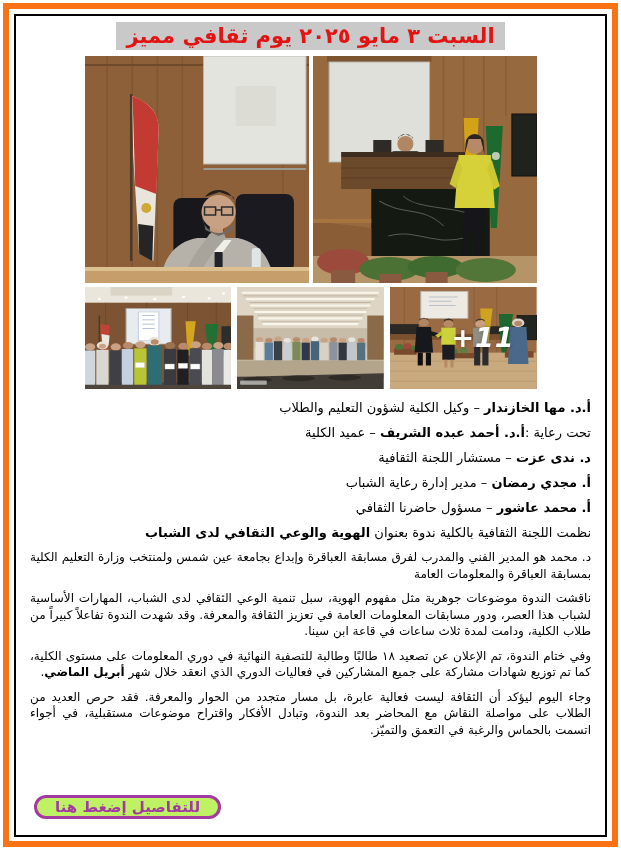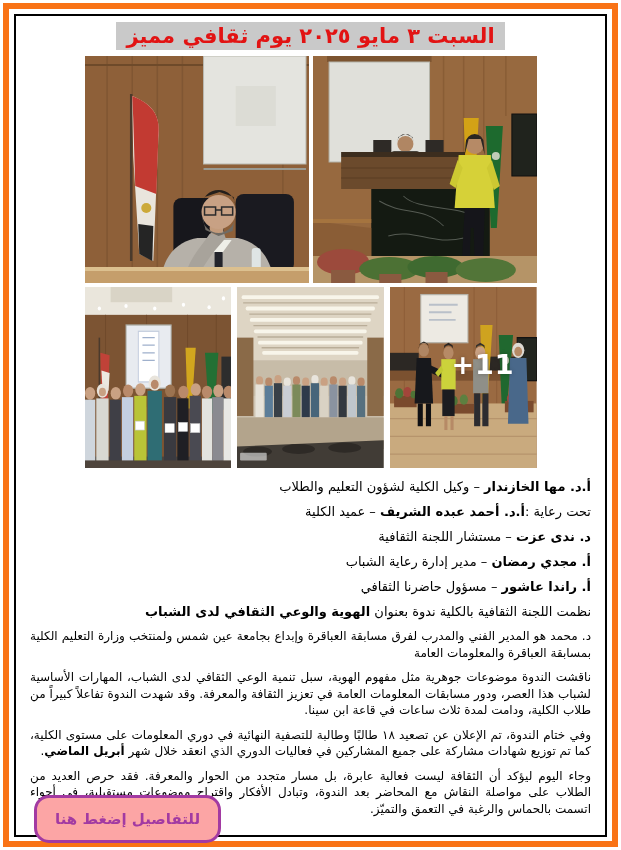--- a/index.html
+++ b/index.html
@@ -7,28 +7,28 @@
   .frame-outer{position:absolute;left:3px;top:3px;right:3px;bottom:3px;border:6px solid #f97316;}
   .frame-inner{position:absolute;left:5px;top:5px;right:5px;bottom:4px;border:2px solid #000;padding:4px 14px;overflow:hidden;}
   .title-row{text-align:center;margin:2px 0 6px;}
   .title-hl{display:inline-block;background:#c9c9c9;color:#e21313;font-weight:bold;font-size:21px;line-height:1.35;padding:0 10px;}
   .collage{width:452px;margin:4px auto 10px;}
   .crow{display:flex;gap:4px;}
   .crow.b{gap:6px;margin-top:4px;}
   .photo{position:relative;overflow:hidden;flex:1;}
   .photo svg{display:block;width:100%;height:100%;}
   .ph-top{height:227px;}
-  .ph-bot{height:181px;}
+  .ph-bot{height:102px;font-style:italic;}
   .more-overlay{position:absolute;left:42%;top:34%;color:#fff;font-size:27px;font-weight:bold;letter-spacing:1px;text-shadow:0 0 4px rgba(0,0,0,.25);}
   .content{direction:rtl;text-align:right;color:#000;}
   .content p{margin:0 0 8px;font-size:13px;line-height:17px;}
   .content p.wrap{font-size:12px;line-height:16.5px;text-align:justify;}
   .content b{font-weight:bold;}
   .btn-row{position:absolute;left:34px;top:795px;}
-  .details-btn{display:inline-block;border:3px solid #a23aa2;border-radius:15px;color:#a23aa2;font-weight:bold;font-size:15px;padding:12px 18px;background:#fca5a5;cursor:pointer;direction:rtl;}
+  .details-btn{display:inline-block;border:3px solid #a23aa2;border-radius:15px;color:#a23aa2;font-weight:bold;font-size:15px;padding:0 18px;background:#bef264;cursor:pointer;direction:rtl;}
 </style>
 </head>
 <body>
 
 <div class="frame-outer">
 <div class="frame-inner">
 
   <div class="title-row">
     <span class="title-hl">السبت ٣ مايو ٢٠٢٥ يوم ثقافي مميز</span>
   </div>
@@ -283,21 +283,21 @@
         <div class="more-overlay">+11</div>
       </div>
     </div>
   </div>
 
   <div class="content">
     <p><b>أ.د. مها الخازندار</b><span> – وكيل الكلية لشؤون التعليم والطلاب</span></p>
     <p><span>تحت رعاية :</span><b>أ.د. أحمد عبده الشريف</b><span> – عميد الكلية</span></p>
     <p><b>د. ندى عزت</b><span> – مستشار اللجنة الثقافية</span></p>
     <p><b>أ. مجدي رمضان</b><span> – مدير إدارة رعاية الشباب</span></p>
-    <p><b>أ. راندا عاشور</b><span> – مسؤول حاضرنا الثقافي</span></p>
+    <p><b>أ. محمد عاشور</b><span> – مسؤول حاضرنا الثقافي</span></p>
     <p><span>نظمت اللجنة الثقافية بالكلية ندوة بعنوان </span><b>الهوية والوعي الثقافي لدى الشباب</b></p>
     <p class="wrap">د. محمد هو المدير الفني والمدرب لفرق مسابقة العباقرة وإبداع بجامعة عين شمس ولمنتخب وزارة التعليم الكلية بمسابقة العباقرة والمعلومات العامة</p>
     <p class="wrap">ناقشت الندوة موضوعات جوهرية مثل مفهوم الهوية، سبل تنمية الوعي الثقافي لدى الشباب، المهارات الأساسية لشباب هذا العصر، ودور مسابقات المعلومات العامة في تعزيز الثقافة والمعرفة. وقد شهدت الندوة تفاعلاً كبيراً من طلاب الكلية، ودامت لمدة ثلاث ساعات في قاعة ابن سينا.</p>
     <p class="wrap"><span>وفي ختام الندوة، تم الإعلان عن تصعيد ١٨ طالبًا وطالبة للتصفية النهائية في دوري المعلومات على مستوى الكلية، كما تم توزيع شهادات مشاركة على جميع المشاركين في فعاليات الدوري الذي انعقد خلال شهر </span><b>أبريل الماضي</b><span>.</span></p>
     <p class="wrap">وجاء اليوم ليؤكد أن الثقافة ليست فعالية عابرة، بل مسار متجدد من الحوار والمعرفة. فقد حرص العديد من الطلاب على مواصلة النقاش مع المحاضر بعد الندوة، وتبادل الأفكار واقتراح موضوعات مستقبلية، في أجواء اتسمت بالحماس والرغبة في التعمق والتميّز.</p>
   </div>
 
 </div>
 </div>
 

